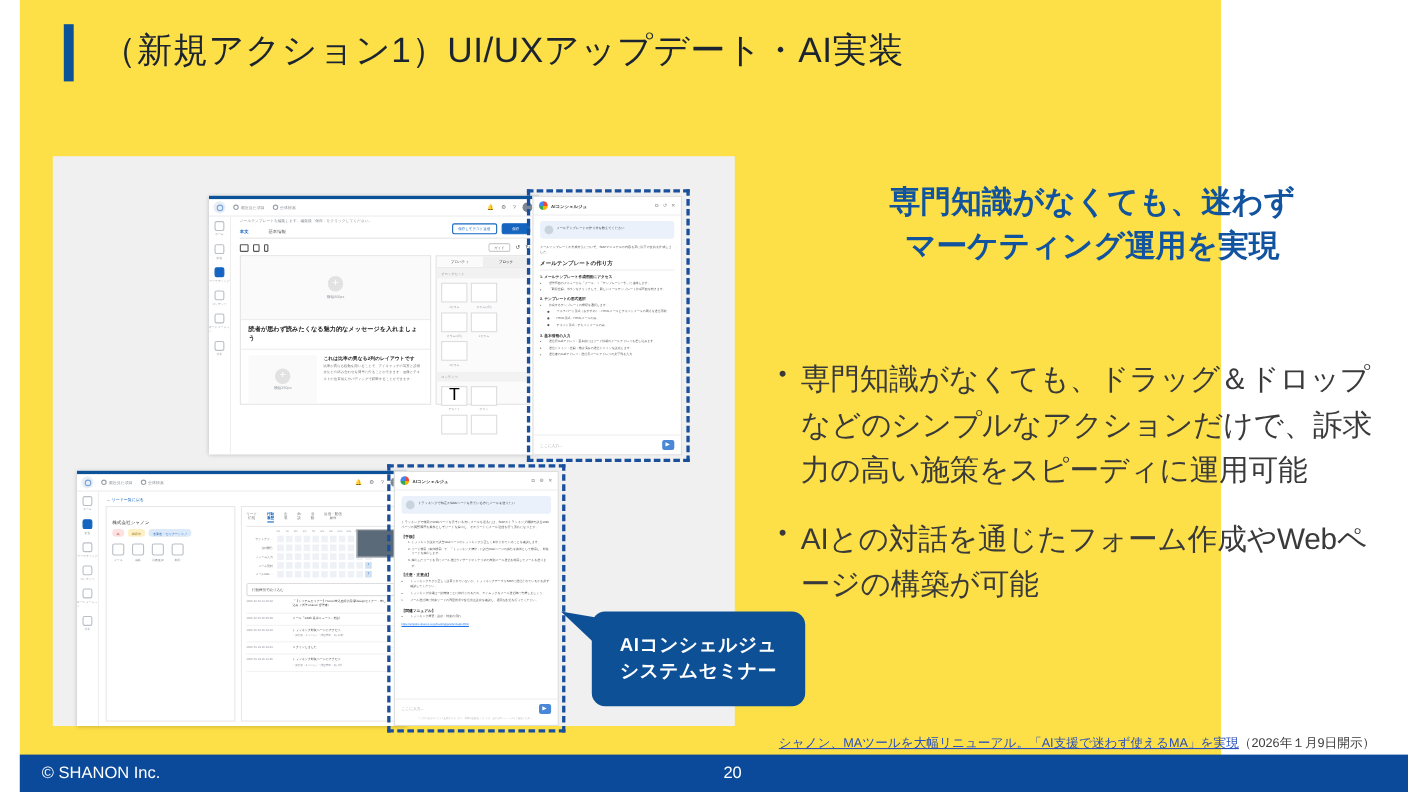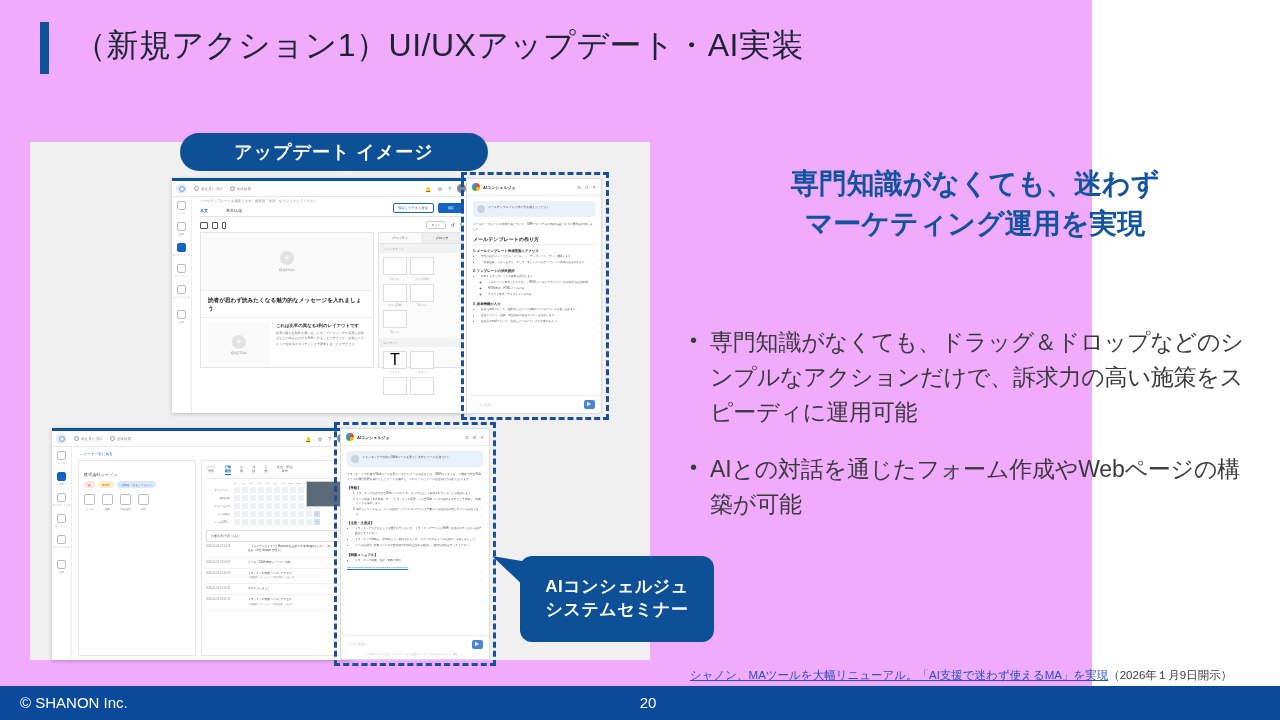--- a/index.html
+++ b/index.html
@@ -2,21 +2,21 @@
 <html lang="ja"><head>
 <meta charset="utf-8">
 <style>
   * { box-sizing: border-box; margin: 0; padding: 0; }
   html, body {
     width: 1280px; height: 720px;
     font-family: "Liberation Sans", "DejaVu Sans", sans-serif;
     background: #ffffff;
     overflow: hidden;
   }
-  .slide { position: relative; width: 1092px; height: 720px; background: #f0abfc; }
+  .slide { position: relative; width: 1092px; height: 720px; background: #fde047; margin-left: 18px; }
 
   
   .title-bar { position: absolute; left: 40px; top: 22px; width: 9px; height: 52px; background: #0c5298; }
   .slide-title {
     position: absolute; left: 74px; top: 24px;
     font-size: 32px; font-weight: 400; color: #1b2430;
     letter-spacing: 0.5px; white-space: nowrap;
   }
 
   
@@ -171,41 +171,40 @@
     display: flex; flex-direction: column; align-items: center; justify-content: center; z-index: 30; }
   .callout div { font-size: 17px; font-weight: 700; line-height: 1.35; letter-spacing: .5px; }
   .callout-tail { position: absolute; left: 492px; top: 556px; width: 36px; height: 34px; z-index: 29; }
 
   
   .lead-title { position: absolute; left: 690px; top: 164px; width: 570px; text-align: center;
     font-size: 28px; font-weight: 700; color: #11539e; line-height: 1.42; }
   .bullets { position: absolute; left: 690px; top: 325px; width: 560px; }
   .bullet { display: flex; gap: 13px; margin-bottom: 22px; }
   .bullet .dot { font-size: 20px; color: #3a3a3a; line-height: 1.5; }
-  .bullet .bt { font-size: 23px; color: #3a3a3a; line-height: 1.52; letter-spacing: -0.2px; }
+  .bullet .bt { font-size: 27px; color: #3a3a3a; line-height: 1.52; letter-spacing: -0.2px; }
 
   .src-link { position: absolute; left: 690px; top: 668px; width: 580px; font-size: 11.5px; color: #3a3a3a; white-space: nowrap; }
   .src-link a { color: #2a4fbd; text-decoration: underline; }
 
   
   .footer { position: absolute; left: 0; bottom: 0; width: 1280px; height: 34px; background: #0b4a9b; }
   .footer .cc { position: absolute; left: 20px; top: 8px; font-size: 15px; color: #fff; }
   .footer .pn { position: absolute; left: 16px; right: 0; top: 8px; text-align: center; font-size: 15px; color: #fff; }
 </style>
 </head>
 <body>
 
 <div class="slide">
 
   <div class="title-bar"></div>
   <div class="slide-title">（新規アクション1）UI/UXアップデート・AI実装</div>
 
   <div class="img-panel"></div>
 
-  <div class="badge-update">アップデート イメージ</div>
 
   <div class="win win-top">
     <div class="win-topbar"></div>
     <div class="app-head">
       <div class="app-logo"></div>
       <div class="head-chip">
         <span class="mini-ico"></span>
         <span class="t">最近見た項目</span>
       </div>
       <div class="head-chip">

